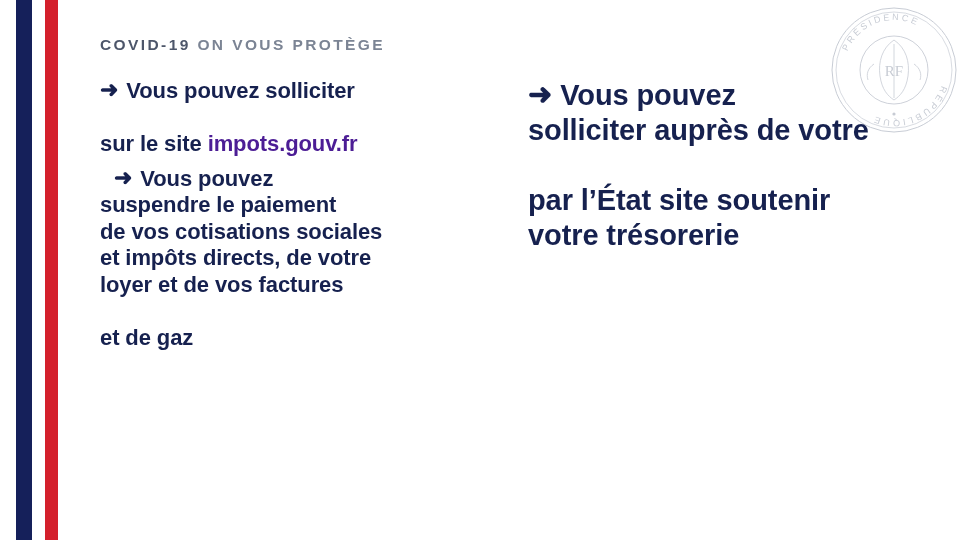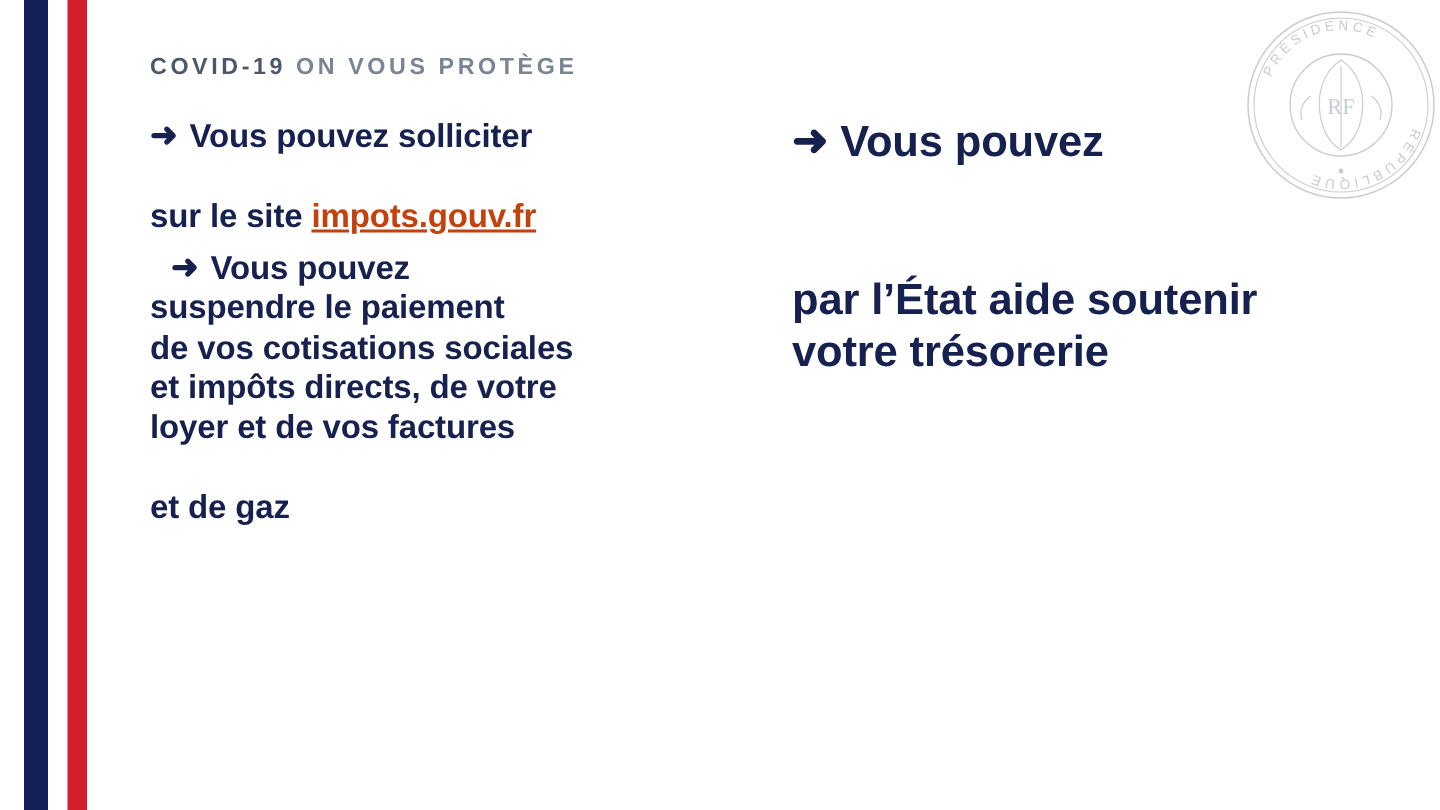--- a/index.html
+++ b/index.html
@@ -83,22 +83,21 @@
     font-size: 29px;
   }
   .arrow {
     color: #16214f;
     font-weight: bold;
     display: inline-block;
     margin-right: 8px;
     transform: translateY(-1px);
   }
   .link {
-    color: #c2410c;
-    text-decoration: underline;
+    color: #4c1d95;
   }
   .block-2 {
     margin-top: 4px;
     padding-left: 0;
   }
   .indent {
     display: inline-block;
     width: 14px;
   }
 </style>
@@ -159,20 +158,20 @@
       <span>loyer et de vos factures</span><br>
       <br>
       <span>et de gaz</span>
     </div>
 
   </div>
 
   <div class="col-right">
     <div class="block small">
       <span class="arrow">➜</span><span>Vous pouvez</span><br>
+      <span>solliciter auprès de votre</span><br>
       <br>
-      <br>
-      <span>par l’État aide soutenir</span><br>
+      <span>par l’État site soutenir</span><br>
       <span>votre trésorerie</span>
     </div>
   </div>
 
 </div>
 
 </body></html>

